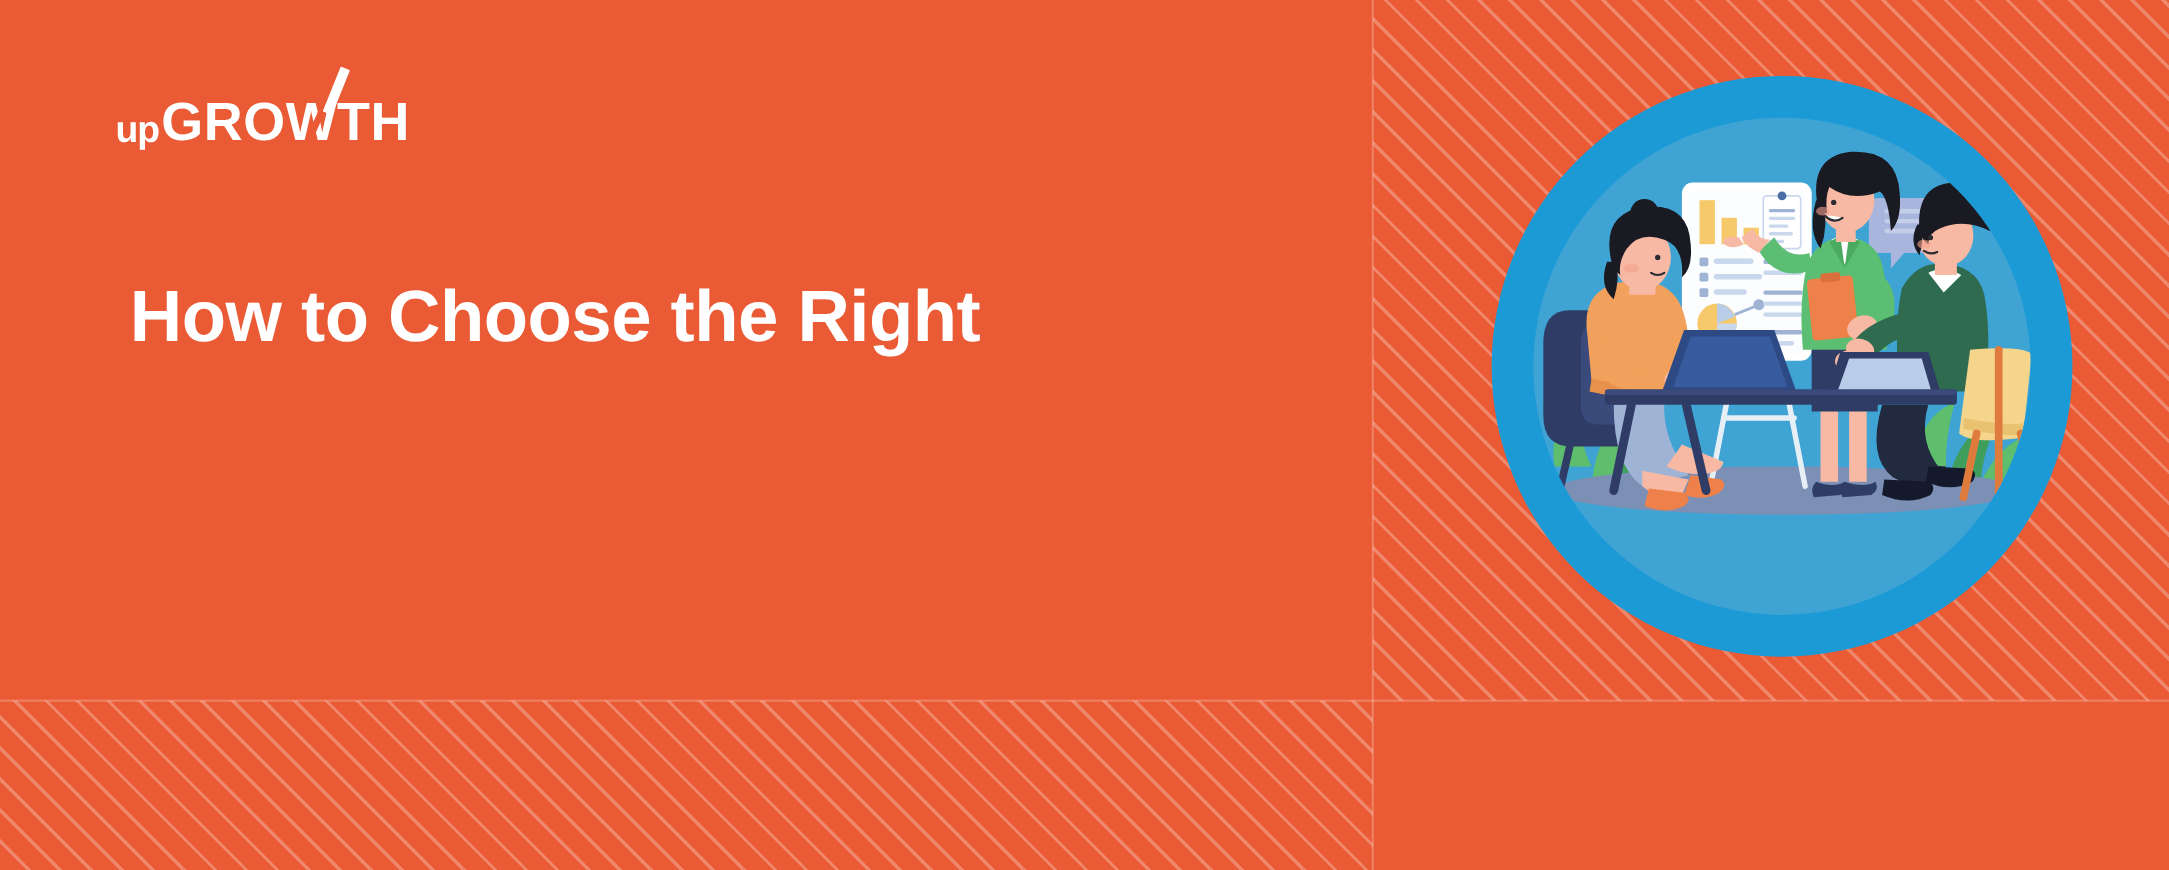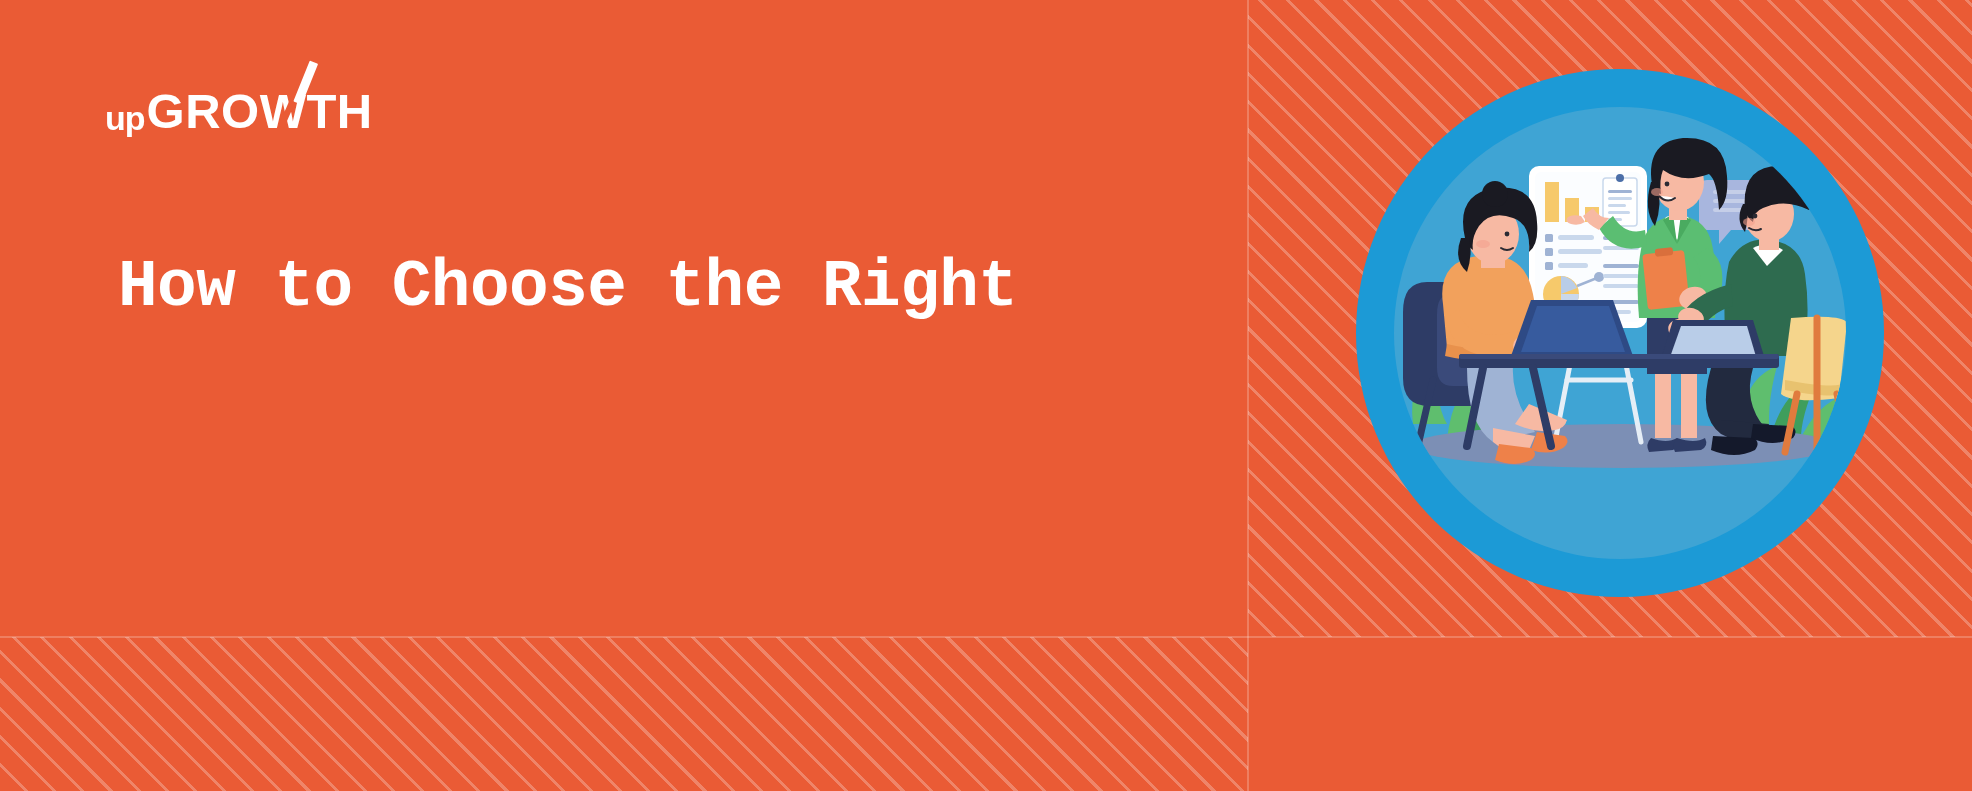--- a/index.html
+++ b/index.html
@@ -102,21 +102,21 @@
     position:absolute;
     left:118px; top:245px;
     width:1060px;
     color:#ffffff;
     font-family:"Liberation Sans", sans-serif;
     font-weight:700;
     font-size:66px;
     line-height:1.30;
     letter-spacing:-0.5px;
   }
-  #headline .hl-line{ display:block; white-space:nowrap;font-family:Liberation Mono, monospace; }
+  #headline .hl-line{ display:block; white-space:nowrap; }
 
   
   #illustration{
     position:absolute;
     left:1355px; top:68px;
     width:530px; height:530px;
   }
   #illo-svg{ display:block; width:530px; height:530px; }
 </style>
 </head>

